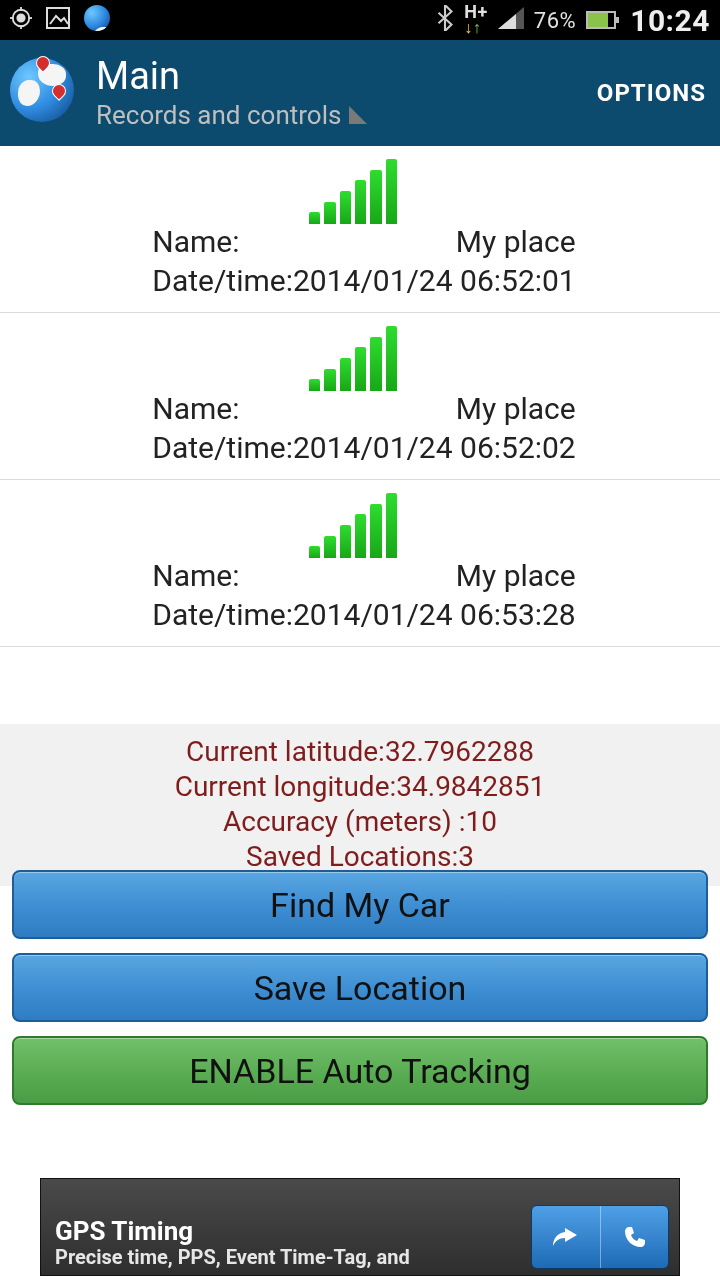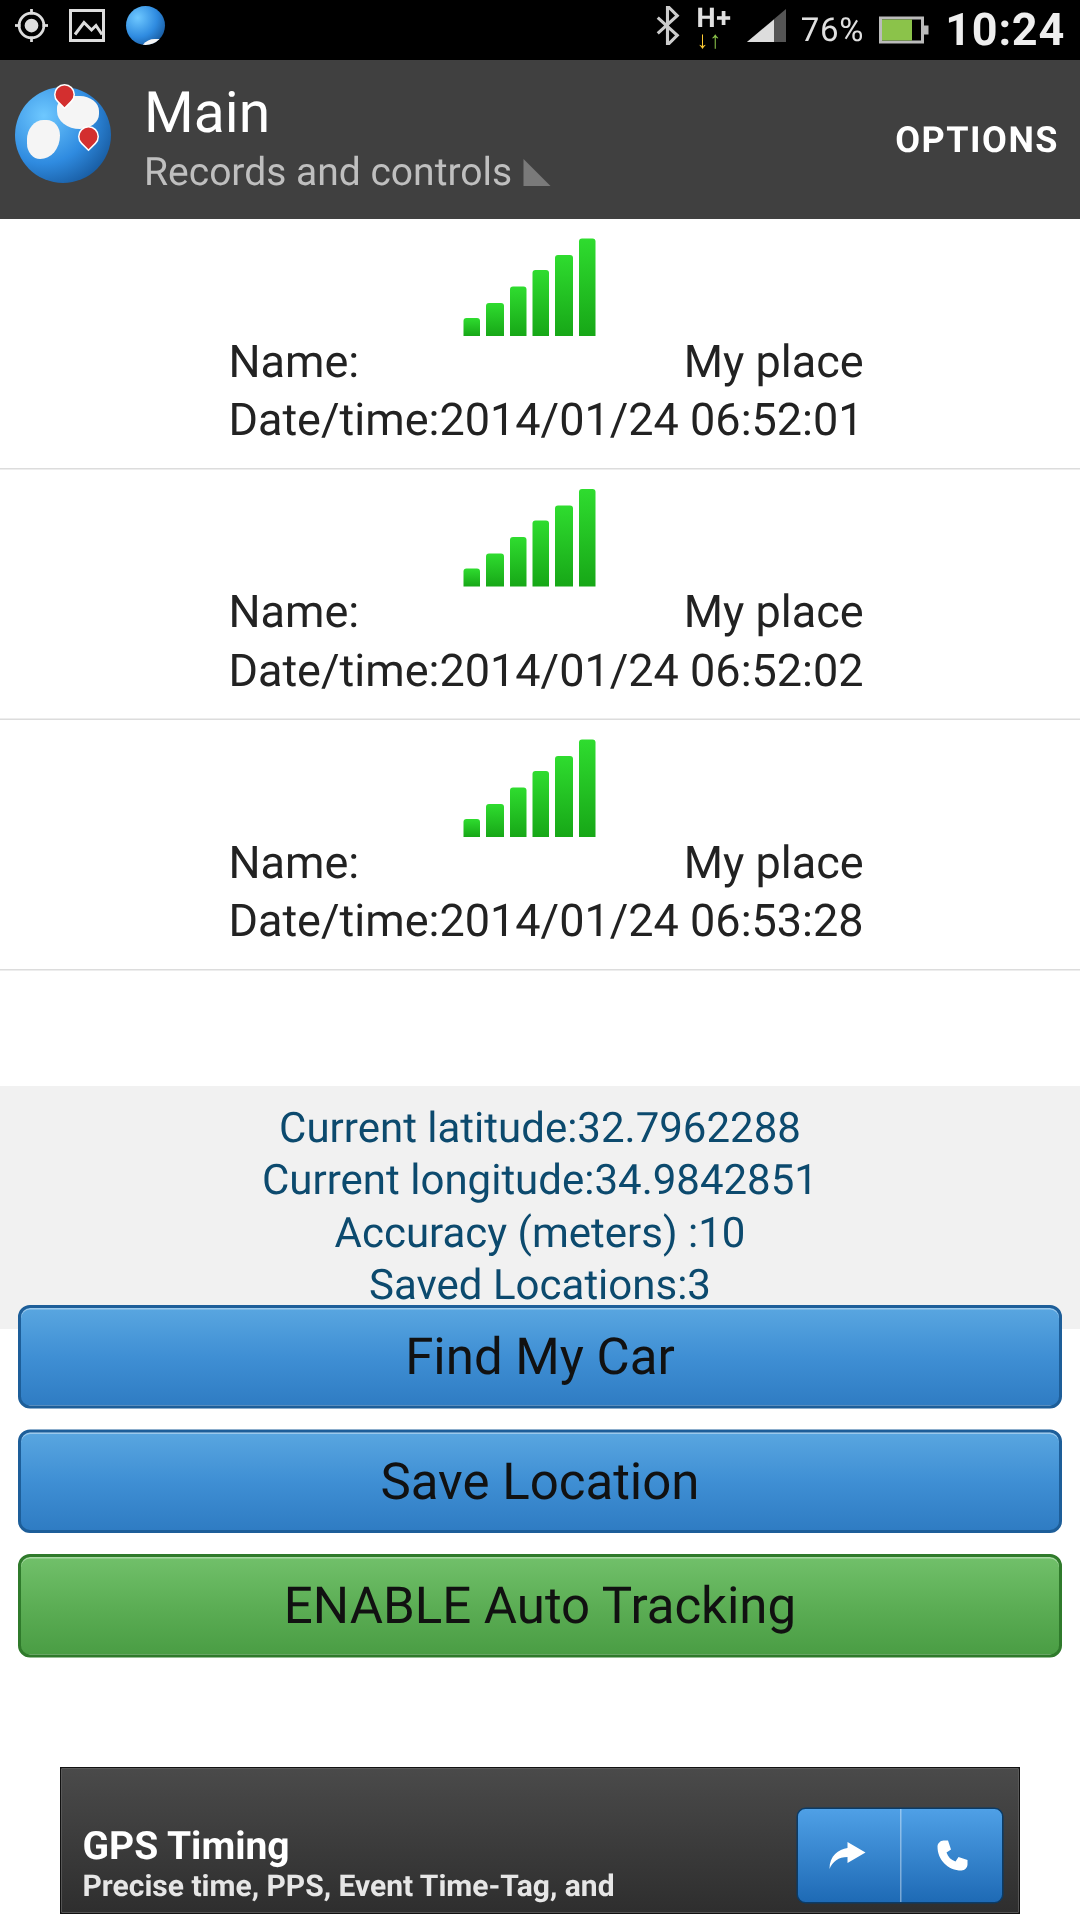--- a/index.html
+++ b/index.html
@@ -42,21 +42,21 @@
   .battery-fill {
     position: absolute; left: 0; top: 0; bottom: 0;
     width: 76%;
     background: #8bc34a;
   }
   .pct { font-size: 22px; }
 
   
   .action-bar {
     height: 106px;
-    background: #404040;
+    background: #0c4a6e;
     display: flex;
     align-items: center;
     padding: 0 14px 0 10px;
     color: #ffffff;
   }
   .app-icon {
     width: 70px; height: 70px;
     position: relative;
     margin-right: 16px;
   }
@@ -134,21 +134,21 @@
   .rec-value { color: #222; }
 
   
   .info {
     position: absolute;
     left: 0; right: 0;
     top: 724px;
     background: #f1f1f1;
     text-align: center;
     font-size: 28px;
-    color: #0c4a6e;
+    color: #7f1d1d;
     padding: 10px 0 12px 0;
     line-height: 1.25;
   }
   .info div { }
 
   
   .btns {
     position: absolute;
     left: 12px; right: 12px;
     top: 870px;

